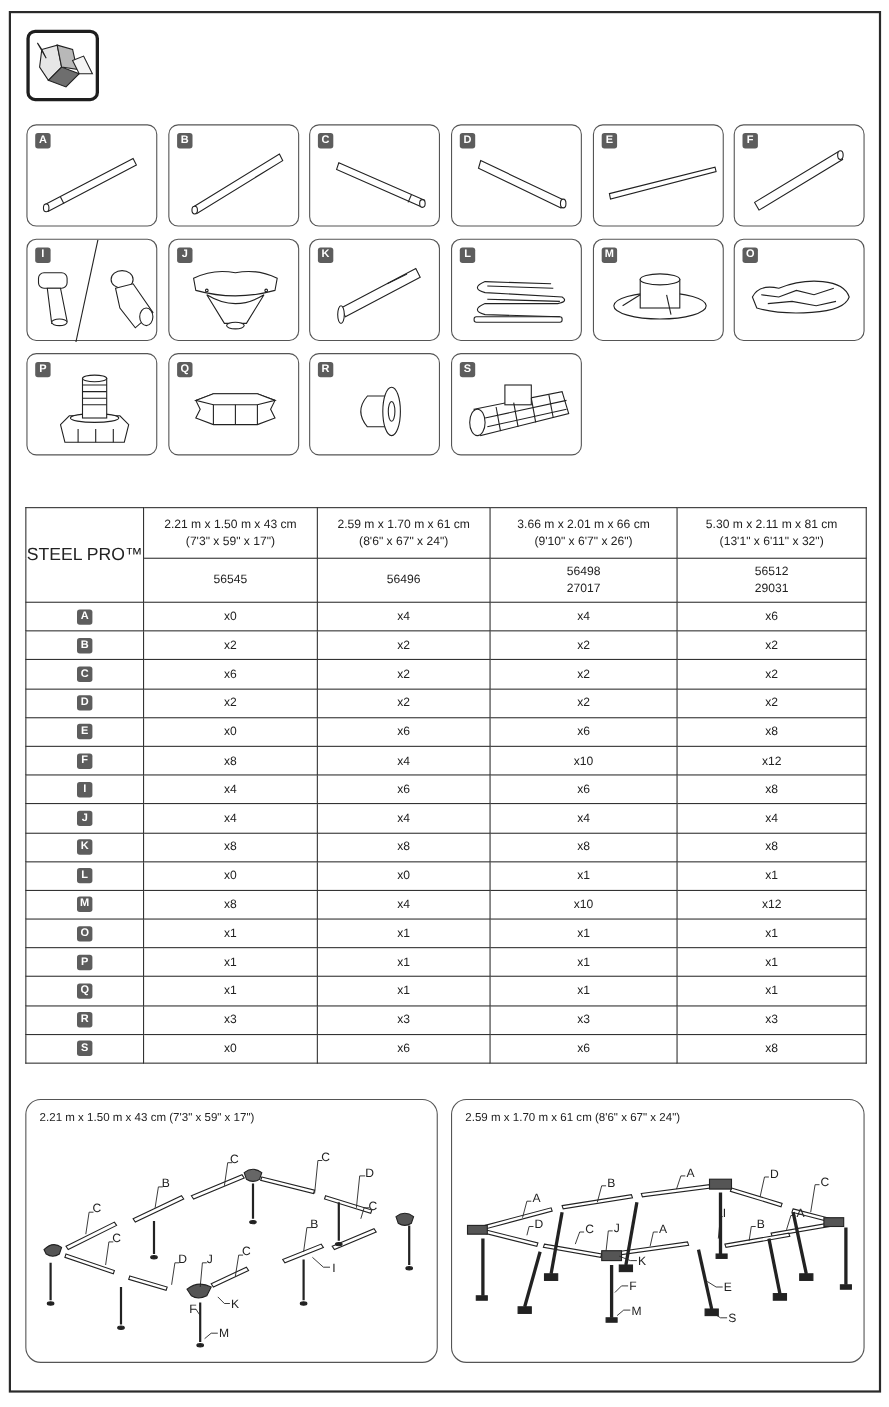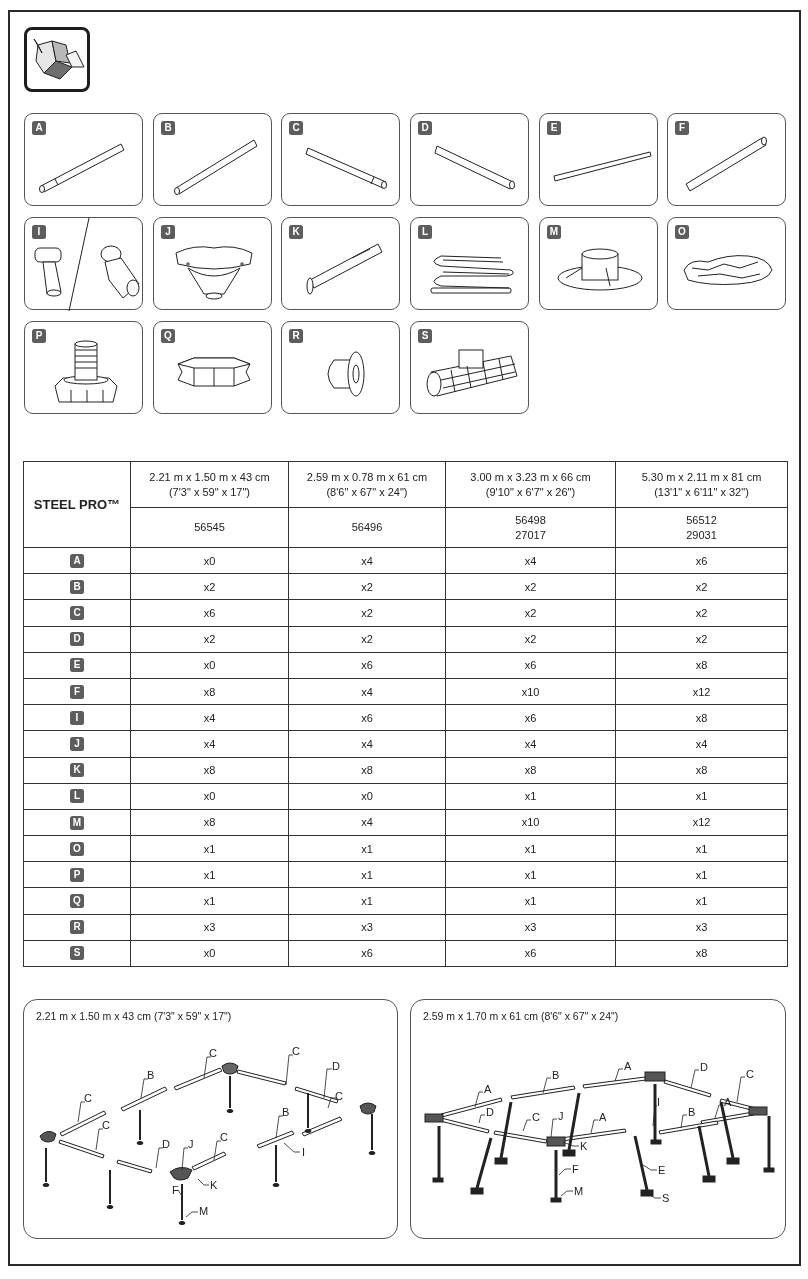--- a/index.html
+++ b/index.html
@@ -7,21 +7,21 @@
   body { font-family: "Liberation Sans", sans-serif; color: #222; position: relative; }
   .page-frame { position: absolute; left: 8px; top: 10px; width: 793px; height: 1256px; border: 2px solid #2a2a2a; }
   .open-box { position: absolute; left: 24px; top: 27px; width: 66px; height: 65px; border: 3px solid #1e1e1e; border-radius: 8px; background: #fff; }
   .open-box svg { position: absolute; left: 3px; top: 3px; }
   .part { position: absolute; width: 119px; height: 93px; border: 1.5px solid #555; border-radius: 9px; background: #fff; }
   .badge { position: absolute; left: 7px; top: 7px; width: 14px; height: 14px; background: #5d5d5d; border-radius: 2.5px; color: #fff; font-size: 10px; font-weight: bold; line-height: 14px; text-align: center; }
   .part svg { position: absolute; left: 0; top: 0; }
   .table-wrap { position: absolute; left: 23px; top: 461px; width: 764px; }
   table { border-collapse: collapse; width: 764px; table-layout: fixed; }
   td, th { border: 1.3px solid #333; text-align: center; font-size: 11px; color: #222; font-weight: normal; }
-  .hdr-title { font-weight: bold; font-size: 13px; }
+  .hdr-title { font-weight: normal; font-size: 16px; }
   .hdr-size { height: 46px; line-height: 15px; }
   .hdr-model { height: 40px; line-height: 15px; }
   .row td { height: 26.2px; }
   .tbadge { display: inline-block; width: 14px; height: 14px; background: #5d5d5d; border-radius: 2.5px; color: #fff; font-size: 10px; font-weight: bold; line-height: 14px; text-align: center; vertical-align: middle; }
   .diagram { position: absolute; top: 999px; height: 240px; border: 1.5px solid #555; border-radius: 14px; background: #fff; }
   .diagram-title { position: absolute; left: 12px; top: 10px; font-size: 10.5px; color: #222; }
   .diagram svg { position: absolute; left: 0; top: 0; }
   .lbl { font-family: "Liberation Sans", sans-serif; font-size: 11px; fill: #222; }
 </style>
 </head>
@@ -226,22 +226,22 @@
       <col style="width:107px">
         <col style="width:158px">
         <col style="width:157px">
         <col style="width:170px">
         <col style="width:172px">
     </colgroup>
     <tbody>
         <tr>
       <td rowspan="2" class="hdr-title">STEEL PRO™</td>
       <td class="hdr-size"><span>2.21 m x 1.50 m x 43 cm</span><br><span>(7'3" x 59" x 17")</span></td>
-      <td class="hdr-size"><span>2.59 m x 0.78 m x 61 cm</span><br><span>(8'6" x 67" x 24")</span></td>
-      <td class="hdr-size"><span>3.00 m x 3.23 m x 66 cm</span><br><span>(9'10" x 6'7" x 26")</span></td>
+      <td class="hdr-size"><span>2.59 m x 1.70 m x 61 cm</span><br><span>(8'6" x 67" x 24")</span></td>
+      <td class="hdr-size"><span>3.66 m x 2.01 m x 66 cm</span><br><span>(9'10" x 6'7" x 26")</span></td>
       <td class="hdr-size"><span>5.30 m x 2.11 m x 81 cm</span><br><span>(13'1" x 6'11" x 32")</span></td>
     </tr>
     <tr>
       <td class="hdr-model"><span>56545</span></td>
       <td class="hdr-model"><span>56496</span></td>
       <td class="hdr-model"><span>56498</span><br><span>27017</span></td>
       <td class="hdr-model"><span>56512</span><br><span>29031</span></td>
     </tr>
     </tbody>
       <tbody id="rows">

